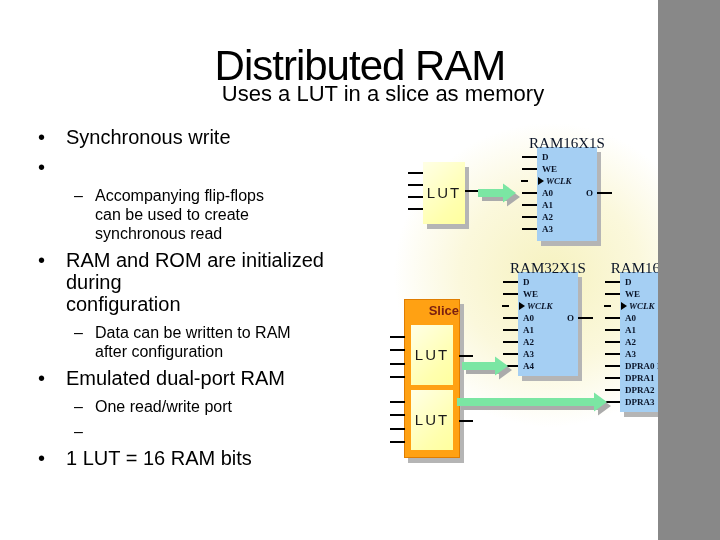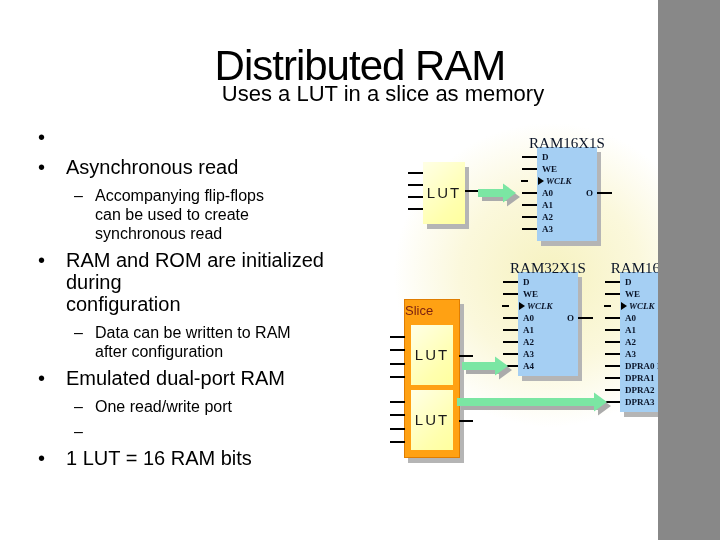--- a/index.html
+++ b/index.html
@@ -37,22 +37,22 @@
     position:absolute;left:0;right:0;top:50%;transform:translateY(-52%);
     text-align:center;font-size:15px;letter-spacing:2px;color:#1a1a1a;
   }
   .tickL{position:absolute;width:15px;height:2px;background:#000;left:-15px;}
   .tickR{position:absolute;width:14px;height:2px;background:#000;right:-14px;}
   .slice{
     position:absolute;background:var(--slice-fill);border:1px solid #e07d00;
     box-shadow:4px 5px 0 var(--shadow);
   }
   .slice-label{
-    position:absolute;top:3px;left:0;right:0;text-align:left;
-    font-size:13px;color:var(--slice-text);
+    position:absolute;top:3px;left:0;right:0;text-align:right;
+    font-size:13px;color:var(--slice-text);font-weight:bold;
   }
   .slice .inner-lut{
     position:absolute;left:6px;width:42px;height:60px;
     background:linear-gradient(135deg,#ffffe6 0%,#ffffae 70%,#ffff9e 100%);
   }
   
   .ram-block{
     position:absolute;background:var(--ram-fill);box-shadow:4px 5px 0 var(--shadow);
     padding-top:4px;box-sizing:border-box;
   }
@@ -79,24 +79,24 @@
 <div class="slide">
 
   <div class="halo"></div>
 
   <div class="title">Distributed RAM</div>
   <div class="subtitle">Uses a LUT in a slice as memory</div>
 
   <div class="bullets" id="bullet-list">
       <div class="bullet l1">
         <span class="marker">•</span>
-      </div>
-      <div class="bullet l1">
-        <span class="marker">•</span>
-        <span class="btext">Asynchronous read</span>
+        <span class="btext">Synchronous write</span>
+      </div>
+      <div class="bullet l1">
+        <span class="marker">•</span>
       </div>
       <div class="bullet l2">
         <span class="marker">–</span>
         <span class="btext">Accompanying flip-flops
 can be used to create
 synchronous read</span>
       </div>
       <div class="bullet l1">
         <span class="marker">•</span>
         <span class="btext">RAM and ROM are initialized

